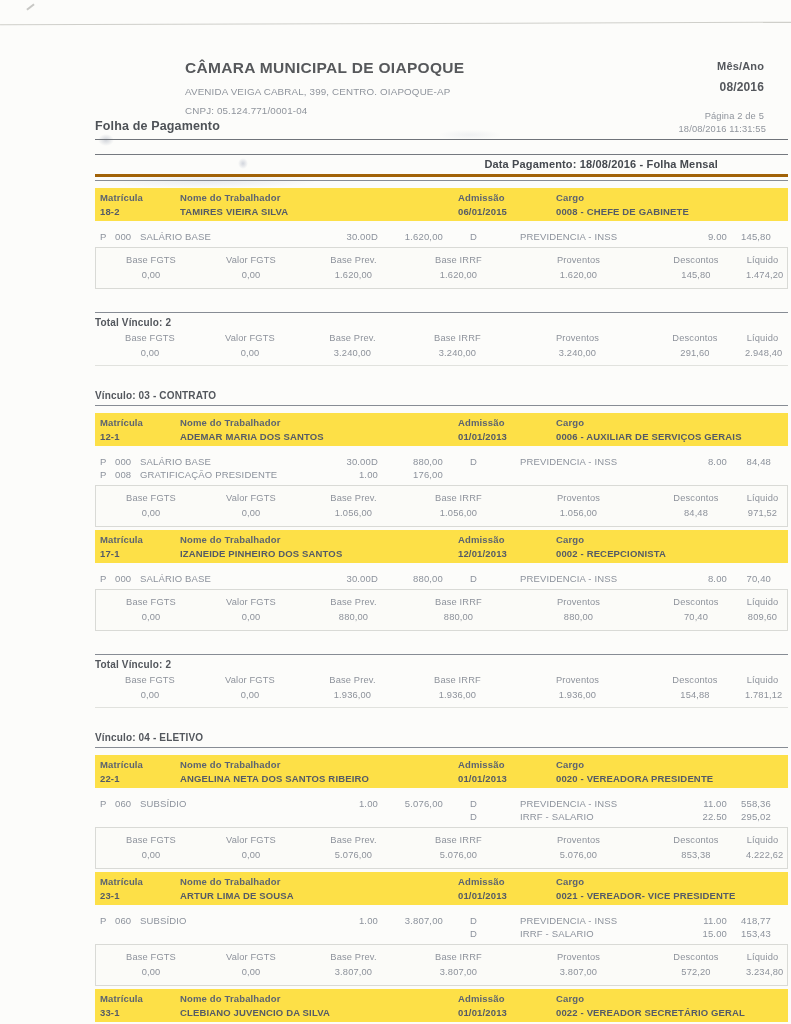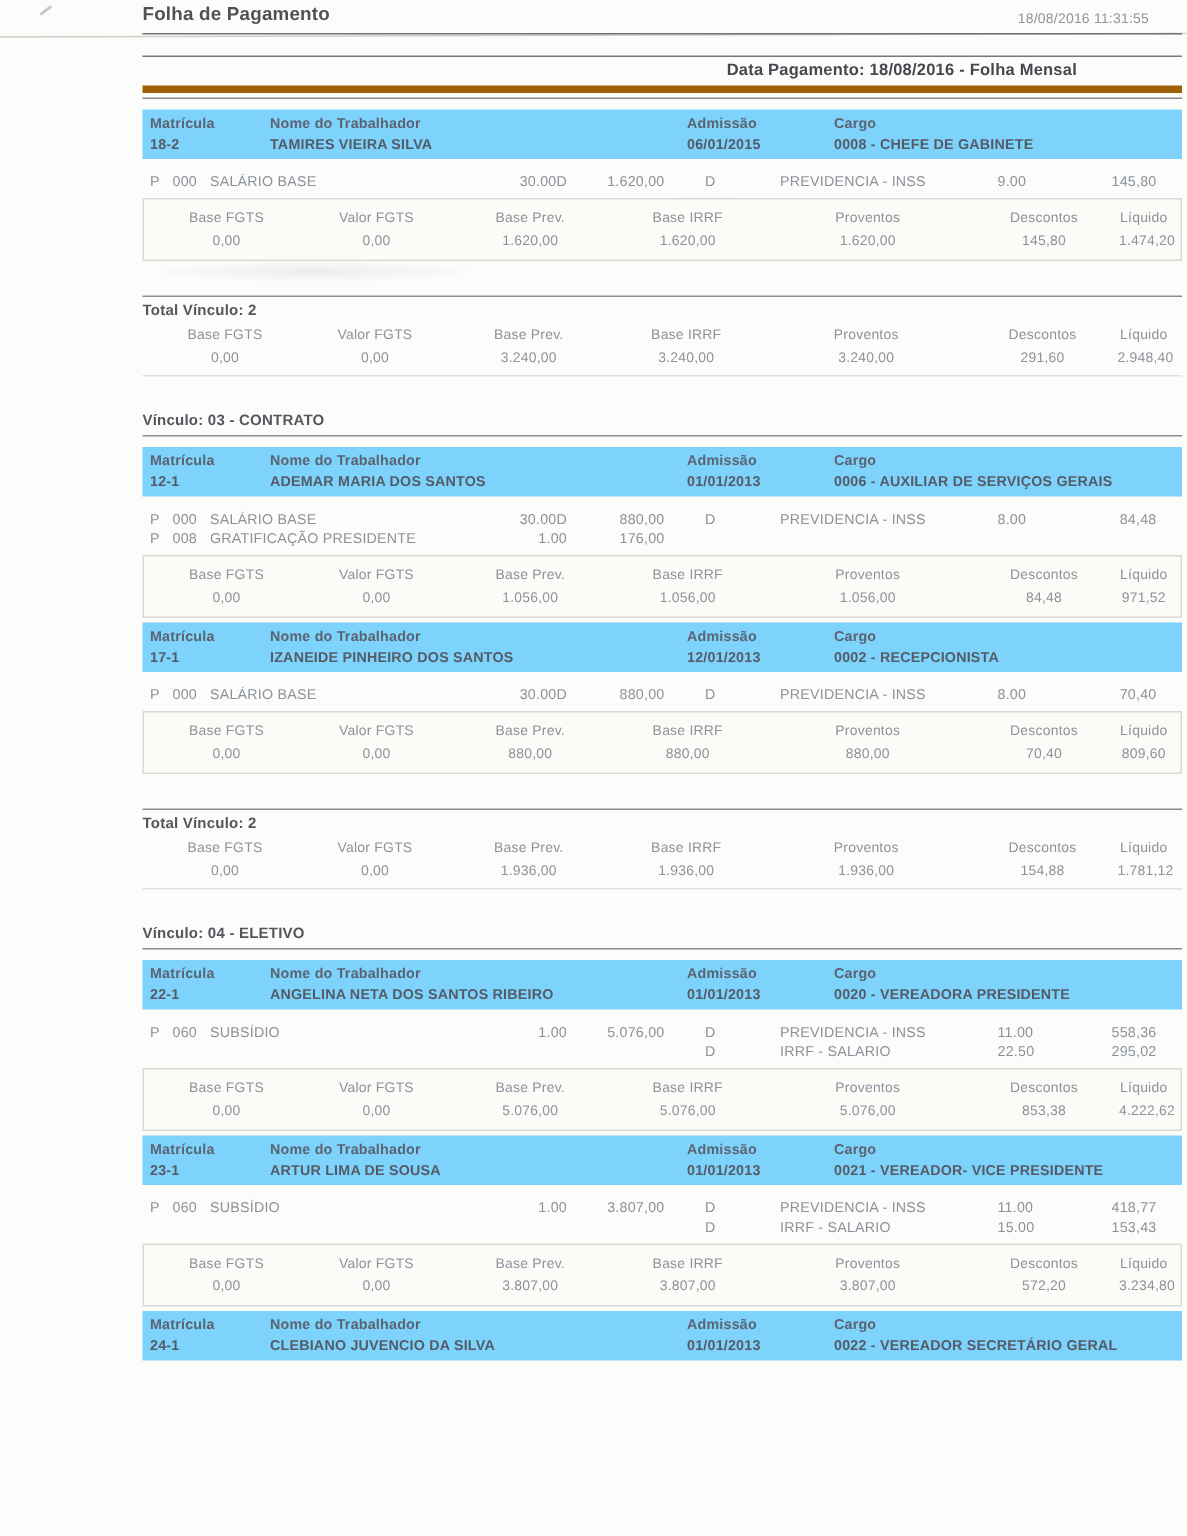--- a/index.html
+++ b/index.html
@@ -27,46 +27,46 @@
   .hdr-right{position:absolute;top:60px;right:24px;text-align:right;}
   .mesano-label{font-size:11px;font-weight:bold;color:#54575c;}
   .mesano-value{font-size:12px;font-weight:bold;color:#54575c;margin-top:8px;}
   .page-num{font-size:9.3px;color:#8f949c;margin-top:17px;}
 
   .title-row{position:relative;margin-top:2px;}
   .doc-title{font-size:12.5px;font-weight:bold;color:#4e5257;line-height:15px;}
   .timestamp{position:absolute;right:22px;bottom:0;font-size:9.3px;color:#8f949c;}
   .rule1{border-bottom:1px solid #6f7379;margin-top:5px;}
 
-  .paybar{margin-top:14px;border-top:1px solid #75797f;border-bottom:5px solid #a16207;height:19px;line-height:19px;text-align:right;padding-right:70px;font-size:11px;font-weight:bold;color:#45494f;}
+  .paybar{margin-top:14px;border-top:1px solid #75797f;border-bottom:3px solid #a16207;height:19px;line-height:19px;text-align:right;padding-right:70px;font-size:11px;font-weight:bold;color:#45494f;}
 
   .sec-title{margin-top:7px;font-size:10px;font-weight:bold;color:#53575d;line-height:13px;}
   .sec-rule{border-bottom:1px solid #878c94;margin-top:3px;}
 
   
-  .emphdr{margin-top:7px;background:#7dd3fc;padding:4px 0 4px 0;}
+  .emphdr{margin-top:7px;background:#fde047;padding:4px 0 4px 0;}
   .emphdr.next{margin-top:3px;}
   .ehrow{display:grid;grid-template-columns:80px 278px 98px auto;padding-left:5px;line-height:11px;}
   .ehrow.lab{font-weight:bold;font-size:9.5px;color:#5c6370;}
   .ehrow.val{margin-top:3px;font-weight:bold;font-size:9.5px;color:#555b66;}
 
   
   .paylines{margin-top:9px;}
   .payline{display:flex;height:13px;line-height:13px;font-size:9.5px;color:#8c929c;}
   .pl{white-space:nowrap;overflow:hidden;}
   .pl.p{margin-left:5px;width:15px;}
   .pl.pcode{width:25px;}
   .pl.pdesc{width:158px;}
   .pl.qty{width:80px;text-align:right;}
   .pl.pval{width:65px;text-align:right;}
   .pl.gap{width:27px;}
   .pl.d{width:17px;}
   .pl.dcode{width:33px;margin-top:12px;}
   .pl.ddesc{width:145px;}
-  .pl.rate{width:62px;}
+  .pl.rate{width:62px;text-align:right;}
   .pl.dval{width:44px;text-align:right;}
 
   
   .sumbox{margin-top:4px;border:1px solid #d9dad6;background:#fbfbf8;padding:7px 8px 8px 5px;}
   .sumrow{display:grid;grid-template-columns:100px 100px 105px 105px 135px 100px 1fr;text-align:center;line-height:10.5px;font-size:9.3px;color:#8d929b;}
   .sumrow.val{margin-top:4px;}
 
   
   .totalblock{margin-top:23px;border-top:1px solid #878c94;border-bottom:1px solid #e1e2de;padding:4px 8px 7px 0;}
   .total-title{font-size:10px;font-weight:bold;color:#53575d;line-height:12px;padding-left:0;}
@@ -80,20 +80,30 @@
 <div class="sheet">
   <div class="artifact-topline"></div>
   <div class="artifact-corner"></div>
   <div class="smudge-a"></div>
   <div class="smudge-b"></div>
   <div class="smudge-c"></div>
   <div class="smudge-d"></div>
 
   <div class="content">
 
+    <div class="hdr">
+      <div class="org-name">CÂMARA MUNICIPAL DE OIAPOQUE</div>
+      <div class="org-address">AVENIDA VEIGA CABRAL, 399,  CENTRO. OIAPOQUE-AP</div>
+      <div class="org-cnpj">CNPJ: 05.124.771/0001-04</div>
+      <div class="hdr-right">
+        <div class="mesano-label">Mês/Ano</div>
+        <div class="mesano-value">08/2016</div>
+        <div class="page-num">Página 2 de 5</div>
+      </div>
+    </div>
 
     <div class="title-row">
       <div class="doc-title">Folha de Pagamento</div>
       <div class="timestamp">18/08/2016 11:31:55</div>
     </div>
     <div class="rule1"></div>
 
     <div class="paybar">Data Pagamento: 18/08/2016 - Folha Mensal</div>
 
     <div>
@@ -457,21 +467,21 @@
       </div>
 
       <div class="emphdr next">
         <div class="ehrow lab">
           <span>Matrícula</span>
           <span>Nome do Trabalhador</span>
           <span>Admissão</span>
           <span>Cargo</span>
         </div>
         <div class="ehrow val">
-          <span>24-1</span>
+          <span>33-1</span>
           <span>CLEBIANO JUVENCIO DA SILVA</span>
           <span>01/01/2013</span>
           <span>0022 - VEREADOR SECRETÁRIO GERAL</span>
         </div>
       </div>
 
     </div>
 
   </div>
 </div>

